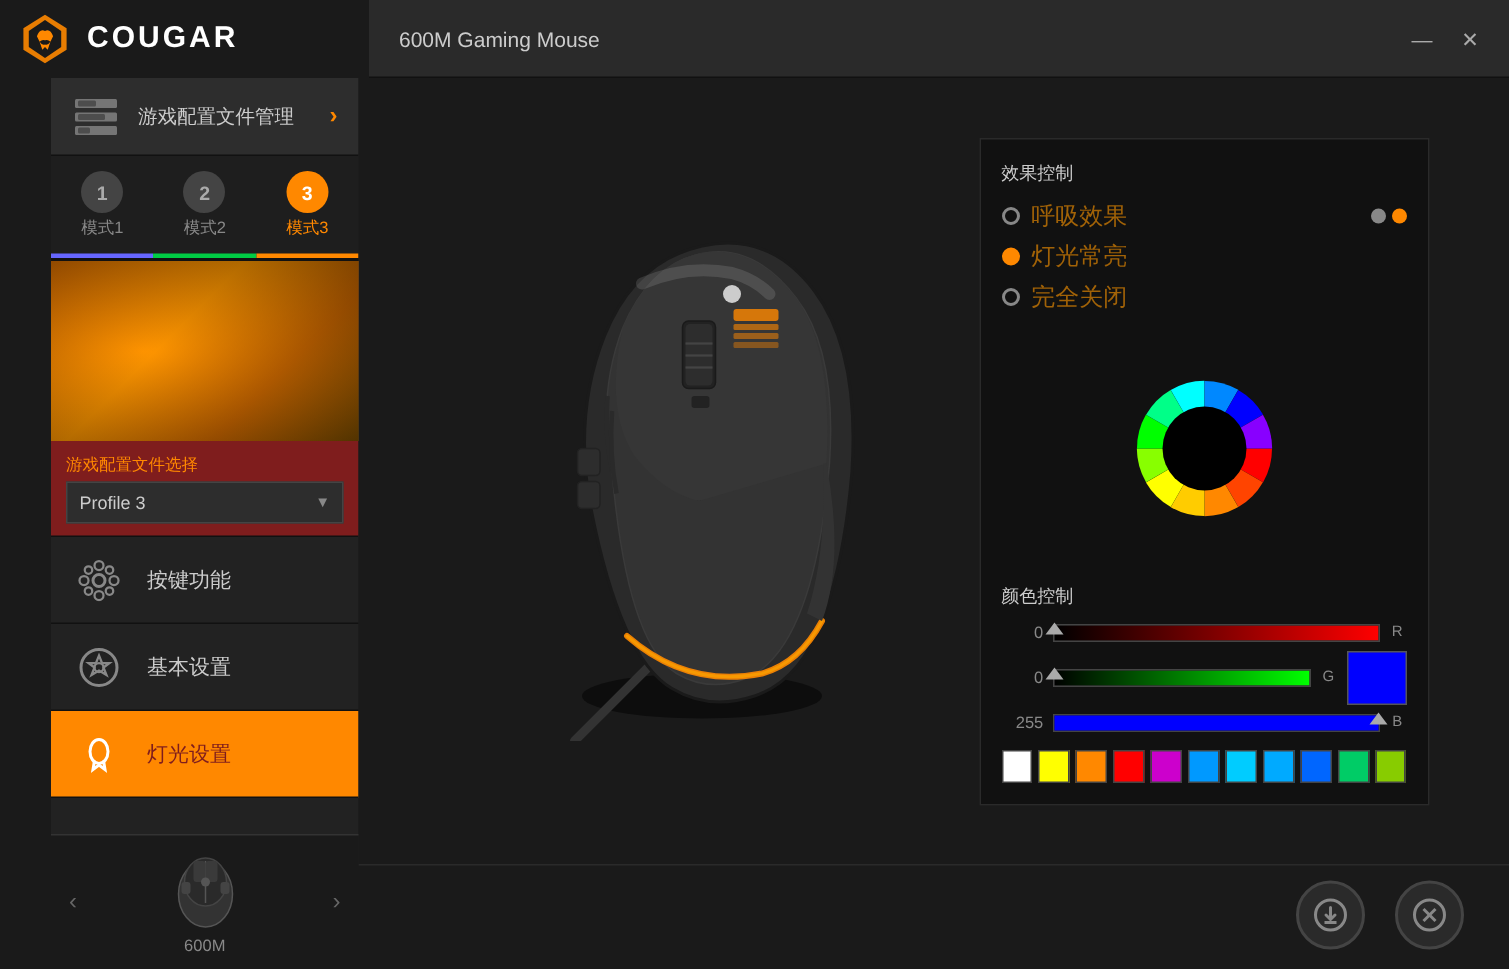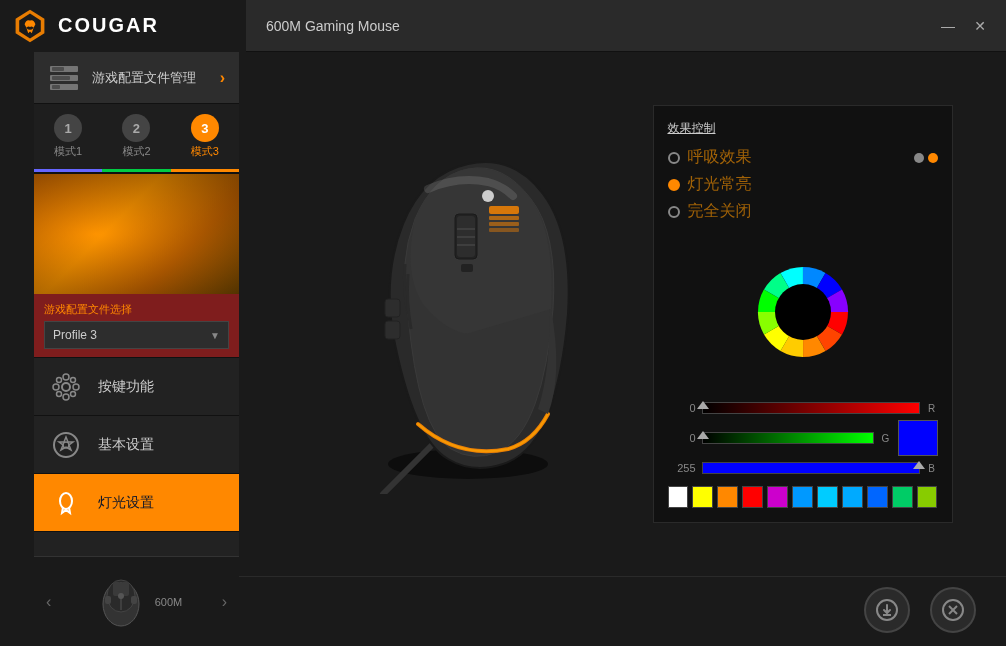--- a/index.html
+++ b/index.html
@@ -196,21 +196,21 @@
       display: flex;
       align-items: center;
       padding: 0 16px;
       gap: 16px;
       cursor: pointer;
       border-bottom: 1px solid #111;
     }
     .nav-item.active {
       background: #f80;
     }
-    .nav-item.active .nav-label { color: #0f172a; font-family: Liberation Mono, monospace; }
+    .nav-item.active .nav-label { color: #7f1d1d; font-family: Liberation Mono, monospace; }
     .nav-icon {
       width: 32px;
       height: 32px;
       display: flex;
       align-items: center;
       justify-content: center;
     }
     .nav-label {
       font-size: 14px;
       color: #ccc;
@@ -232,21 +232,21 @@
       transform: translateY(-50%);
       color: #666;
       cursor: pointer;
       font-size: 16px;
       padding: 8px;
     }
     .device-prev { left: 4px; }
     .device-next { right: 4px; }
     .device-item {
       display: flex;
-      flex-direction: row;
+      flex-direction: column;
       align-items: center;
       gap: 4px;
     }
     .device-mouse-img {
       width: 60px;
       height: 55px;
     }
     .device-name {
       font-size: 11px;
       color: #888;
@@ -294,21 +294,20 @@
       padding: 14px;
       display: flex;
       flex-direction: column;
       gap: 12px;
     }
 
     .section-title {
       font-size: 12px;
       color: #ccc;
       margin-bottom: 4px;
-      text-decoration: underline;
     }
 
     
     .effect-control {
       display: flex;
       flex-direction: column;
       gap: 6px;
     }
     .radio-row {
       display: flex;
@@ -678,20 +677,21 @@
               <path d="M0,0 L45,0 A45,45 0 0,1 39.1,22.5 Z" fill="#0088ff" transform="rotate(270)"></path>
               <path d="M0,0 L45,0 A45,45 0 0,1 39.1,22.5 Z" fill="#0000ff" transform="rotate(300)"></path>
               <path d="M0,0 L45,0 A45,45 0 0,1 39.1,22.5 Z" fill="#8800ff" transform="rotate(330)"></path>
 
               <circle cx="0" cy="0" r="28" fill="#000"></circle>
             </g>
           </svg>
         </div>
 
         <div class="color-control">
+          <div class="section-title">颜色控制</div>
 
           <div class="slider-row">
             <span class="slider-val">0</span>
             <div class="slider-track" style="background: linear-gradient(to right, #000, #ff0000);">
               <div class="slider-fill" style="width:0%;"></div>
               <div class="slider-thumb" style="left:0%;"></div>
             </div>
             <span class="slider-channel">R</span>
           </div>
 

